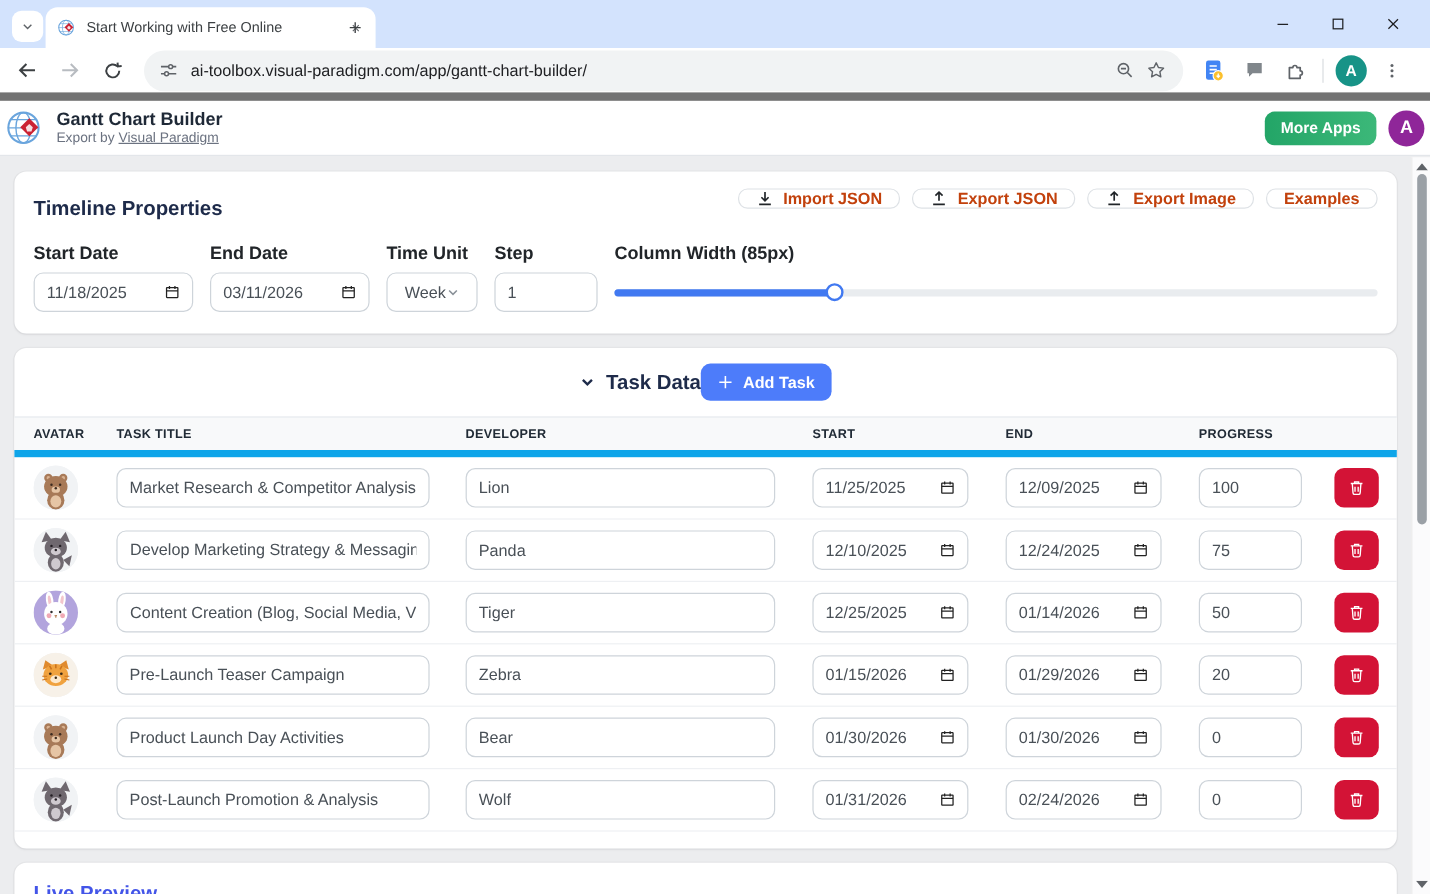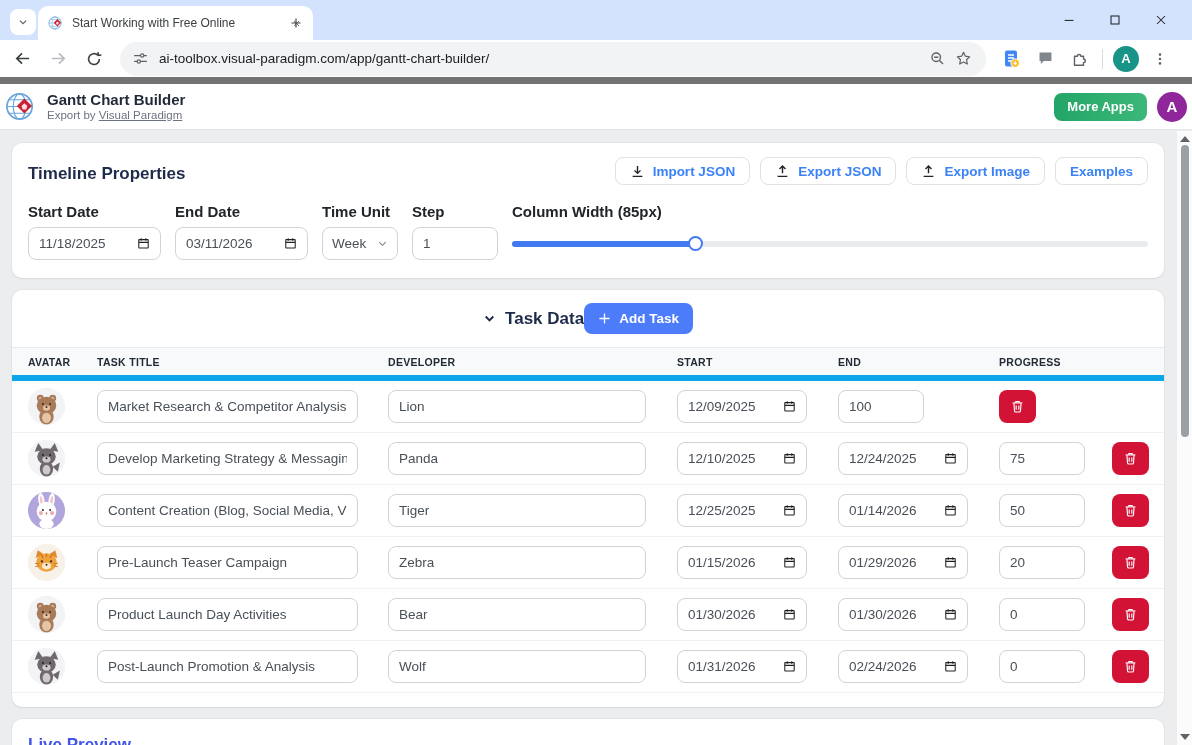--- a/index.html
+++ b/index.html
@@ -50,30 +50,30 @@
 
   
   .page { position:absolute; left:0; right:16px; top:131px; bottom:0; overflow:hidden; padding:12px; background:#ecedef; }
   .card { background:#fff; border-radius:10px; box-shadow:0 1px 2px rgba(16,24,40,.06), 0 0 0 1px rgba(16,24,40,.03);
     margin-bottom:12px; }
 
   
   .timeline-card { padding:14px 16px 18px; position:relative; }
   .section-title { font-size:17px; font-weight:700; color:#1e2b4a; line-height:33px; }
   .tl-buttons { position:absolute; right:16px; top:14px; display:flex; gap:10px; }
-  .ghost-btn { height:28px; padding:0 14px; background:#fff; border:1px solid #dee2e6; border-radius:8px;
-    display:flex; align-items:center; gap:8px; font-size:13.5px; font-weight:600; color:#3b82f6; cursor:pointer;
+  .ghost-btn { height:17px; padding:0 14px; background:#fff; border:1px solid #dee2e6; border-radius:8px;
+    display:flex; align-items:center; gap:8px; font-size:13.5px; font-weight:600; color:#c2410c; cursor:pointer;
     font-family:"Liberation Sans", sans-serif; }
   .tl-fields { display:flex; gap:14px; margin-top:13px; }
   .field label { display:block; font-size:15px; font-weight:700; color:#212529; margin-bottom:7px; }
   .tinput, .dateinput, .selectbox { height:33px; border:1px solid #ced4da; border-radius:8px;
     font-size:13.5px; color:#495057; background:#fff; font-family:"Liberation Sans", sans-serif; }
   .tinput { padding:0 10px; outline:none; }
   .dateinput { display:flex; align-items:center; justify-content:space-between; padding:0 10px; cursor:text; }
-  .selectbox { display:flex; align-items:center; justify-content:space-between; padding:0 9px; cursor:pointer; }
+  .selectbox { display:flex; align-items:center; justify-content:center; padding:0 9px; cursor:pointer; }
   .w-133 { width:133px; } .w-76 { width:76px; } .w-86 { width:86px; }
   .cw-group { flex:1; }
   .slider { position:relative; height:33px; display:flex; align-items:center; }
   .slider-track { position:relative; width:100%; height:6px; border-radius:3px; background:#e9ecef; }
   .slider-fill { position:absolute; left:0; top:0; height:6px; border-radius:3px; background:#4179f1; }
   .slider-thumb { position:absolute; top:-5px; width:15px; height:15px; border-radius:50%;
     background:#fff; border:2px solid #4179f1; cursor:grab; }
 
   
   .tasks-card { padding:0 0 14px; }
@@ -355,20 +355,29 @@
                 <circle cx="14.5" cy="15.5" r="1" fill="#3b2b20"></circle>
                 <circle cx="21.5" cy="15.5" r="1" fill="#3b2b20"></circle>
                 <circle cx="18" cy="18.4" r="1" fill="#3b2b20"></circle>
               </svg>
             </div>
           </div>
     <div><input class="tinput w-title" value="Market Research &amp; Competitor Analysis" style=""></div>
     <div><input class="tinput w-dev" value="Lion" style=""></div>
     <div>
       <div class="dateinput w-date">
+        <span>11/25/2025</span>
+        <svg width="13" height="13" viewBox="0 0 16 16" fill="none" stroke="#222" stroke-width="1.3">
+                <rect x="2.2" y="3.2" width="11.6" height="10.3" rx="0.5"></rect>
+                <path d="M2.2 6.6h11.6M5.2 1.6v3M10.8 1.6v3"></path>
+              </svg>
+      </div>
+    </div>
+    <div>
+      <div class="dateinput w-date">
         <span>12/09/2025</span>
         <svg width="13" height="13" viewBox="0 0 16 16" fill="none" stroke="#222" stroke-width="1.3">
                 <rect x="2.2" y="3.2" width="11.6" height="10.3" rx="0.5"></rect>
                 <path d="M2.2 6.6h11.6M5.2 1.6v3M10.8 1.6v3"></path>
               </svg>
       </div>
     </div>
     <div><input class="tinput w-progress" value="100" style=""></div>
     <div>
       <button class="del-btn">

